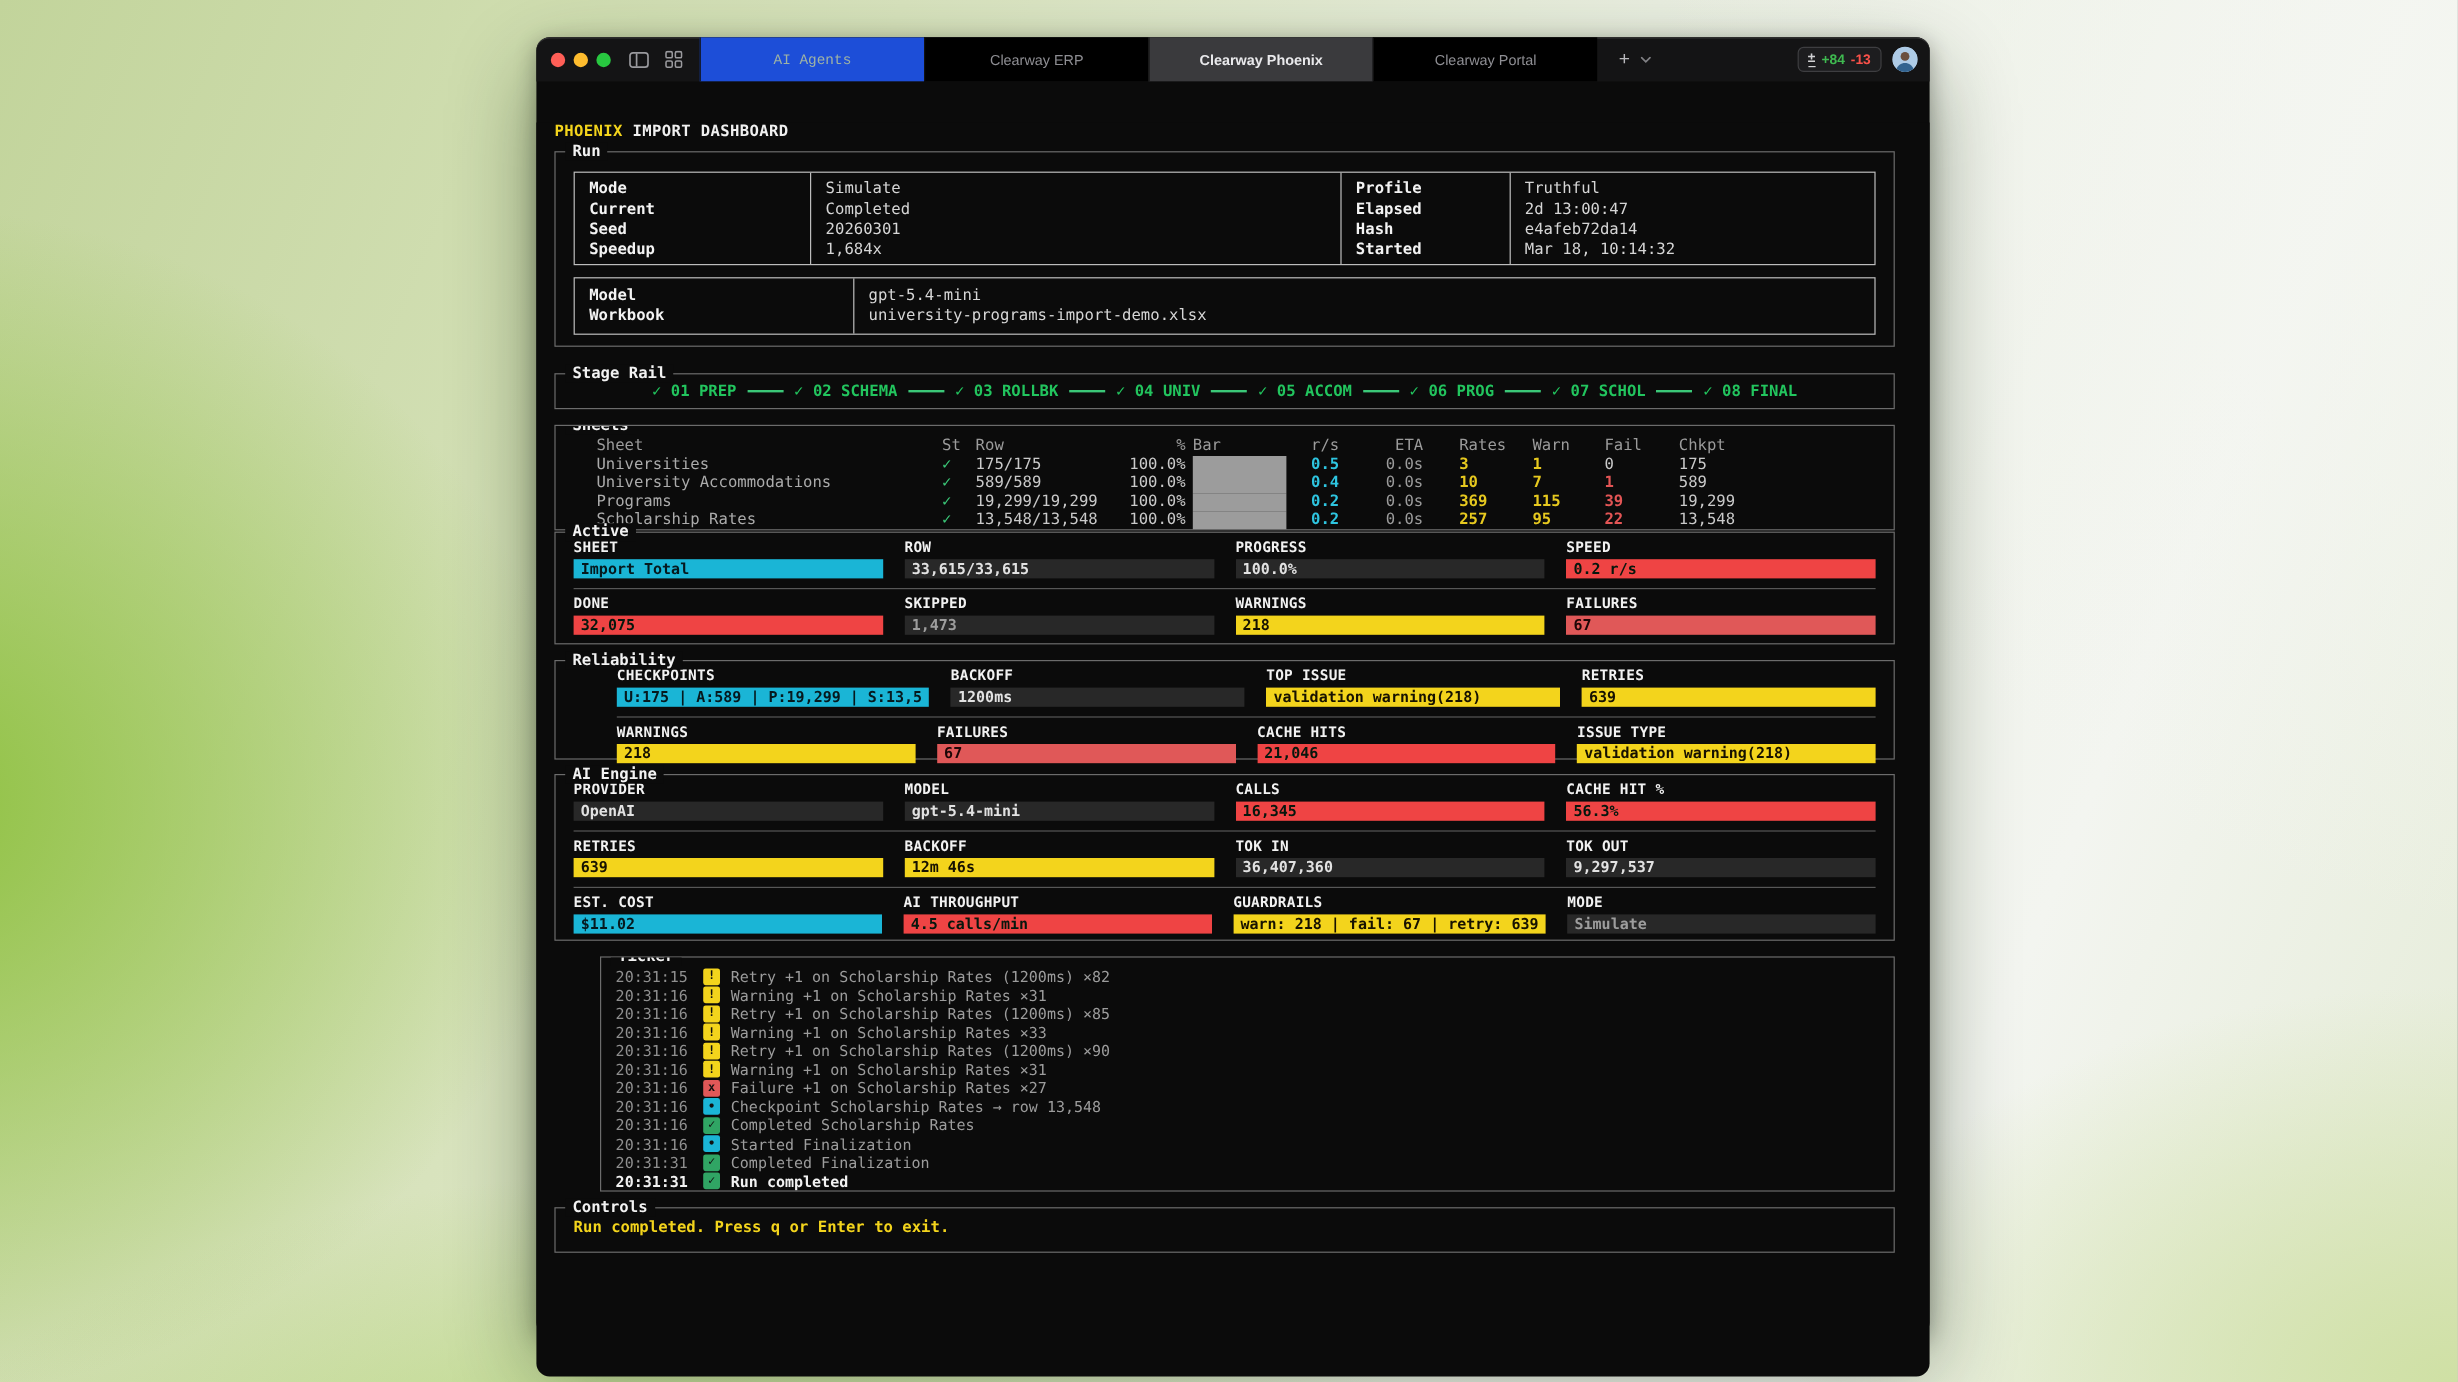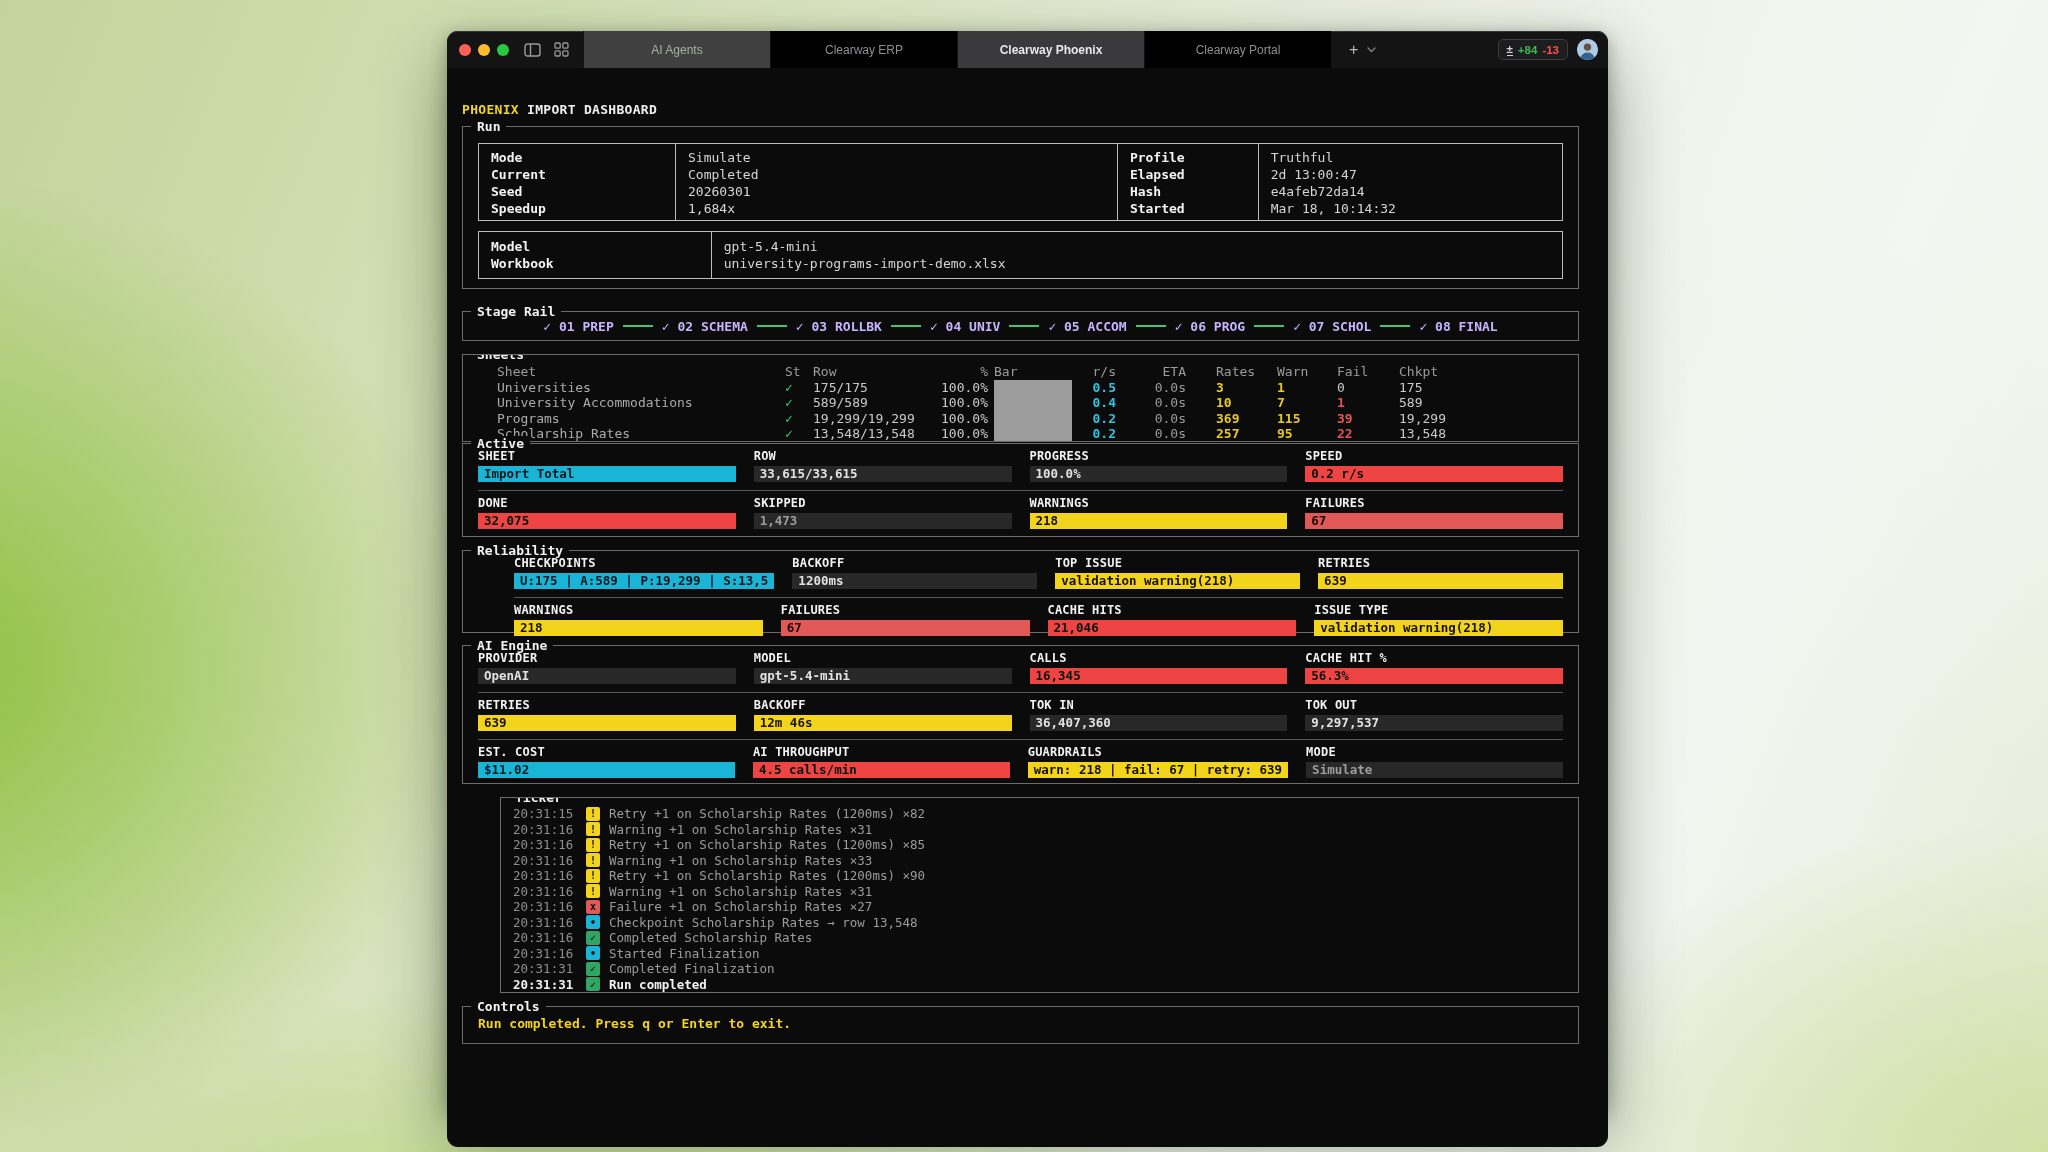--- a/index.html
+++ b/index.html
@@ -27,21 +27,21 @@
   .lights { display:flex; align-items:center; padding-left:12px; gap:7px; }
   .light { width:12px; height:12px; border-radius:50%; display:inline-block; }
   .light.red { background:#ff5f57; } .light.yellow { background:#febc2e; } .light.green { background:#28c840; }
   .tb-icons { display:flex; align-items:center; gap:13px; margin-left:15px; margin-right:14px; }
   .tb-icon { display:flex; align-items:center; color:#9a9a9e; }
   .tabs { display:flex; align-items:stretch; }
   .tab {
     width:187px; display:flex; align-items:center; justify-content:center;
     background:#000000; border-left:1px solid #111; font-size:12px; color:#8e8e93;
   }
-  .tab.green { background:#404040; color:#9fb3a4; }
+  .tab.green { background:#1d4ed8; color:#9fb3a4;font-family:Liberation Mono, monospace; }
   .tab.active { background:#3a3a3d; color:#e9e9ec; font-weight:bold; }
   .newtab { display:flex; align-items:center; margin-left:18px; color:#b9b9bd; font-size:16px; }
   .chev { margin-left:9px; display:flex; align-items:center; color:#808084; }
   .tb-right { margin-left:auto; display:flex; align-items:center; padding-right:10px; gap:9px; }
   .diff-pill {
     height:21px; display:flex; align-items:center; gap:5px; padding:0 8px;
     border:1px solid #3e3e41; border-radius:5px; background:#1d1d1f;
     font-size:11.5px; font-weight:bold;
   }
   .diff-pill .pm { color:#d2d2d4; border-bottom:1px solid #d2d2d4; line-height:12px; }
@@ -65,21 +65,21 @@
   .run-box { border:1px solid #bdbdbd; margin:0 15px; display:grid; }
   .run-box.box1 { margin-top:16px; grid-template-columns:18.1% 40.8% 13% auto; height:78px; }
   .run-box.box2 { margin-top:10px; grid-template-columns:21.4% auto; height:48px; }
   .run-col { padding:5px 0 5px 12px; overflow:hidden; }
   .box2 .run-col { padding-top:6px; }
   .run-col + .run-col { border-left:1px solid #bdbdbd; }
   .run-line { line-height:17px; height:17px; white-space:pre; color:#d6d6d6; }
   .run-line.b { font-weight:bold; color:#f3f3f3; }
   
   .panel.stage { margin-top:22px; height:30px; }
-  .stage-row { height:100%; display:flex; align-items:center; justify-content:center; color:#c4b5fd; font-weight:bold; }
+  .stage-row { height:100%; display:flex; align-items:center; justify-content:center; color:#22c55e; font-weight:bold; }
   .stage-item { white-space:pre; }
   .stage-conn { width:30px; height:2px; background:#3bc878; margin:0 9px; }
   
   .panel.sheets { margin-top:13px; height:88px; overflow:hidden; }
   .sheets-body { padding:9px 10px 0 34px; }
   .srow { display:grid; grid-template-columns:288px 28px 123px 52px 6px 78px 44px 70px 30px 61px 60px 62px 1fr;
           line-height:15.6px; height:15.6px; align-items:center; }
   .srow .rt { text-align:right; }
   .srow.head { color:#9b9b9b; }
   .c-name { color:#ababab; } .c-st { color:#3bc878; }

